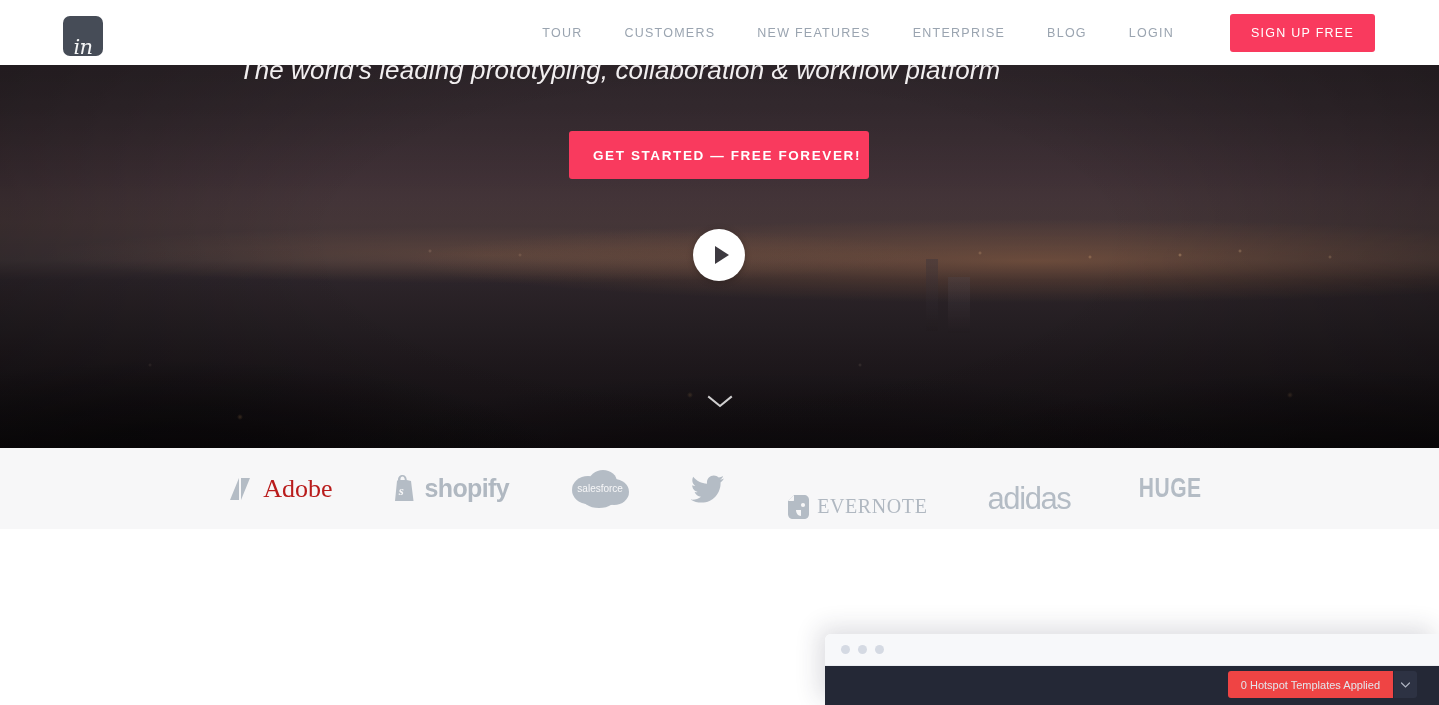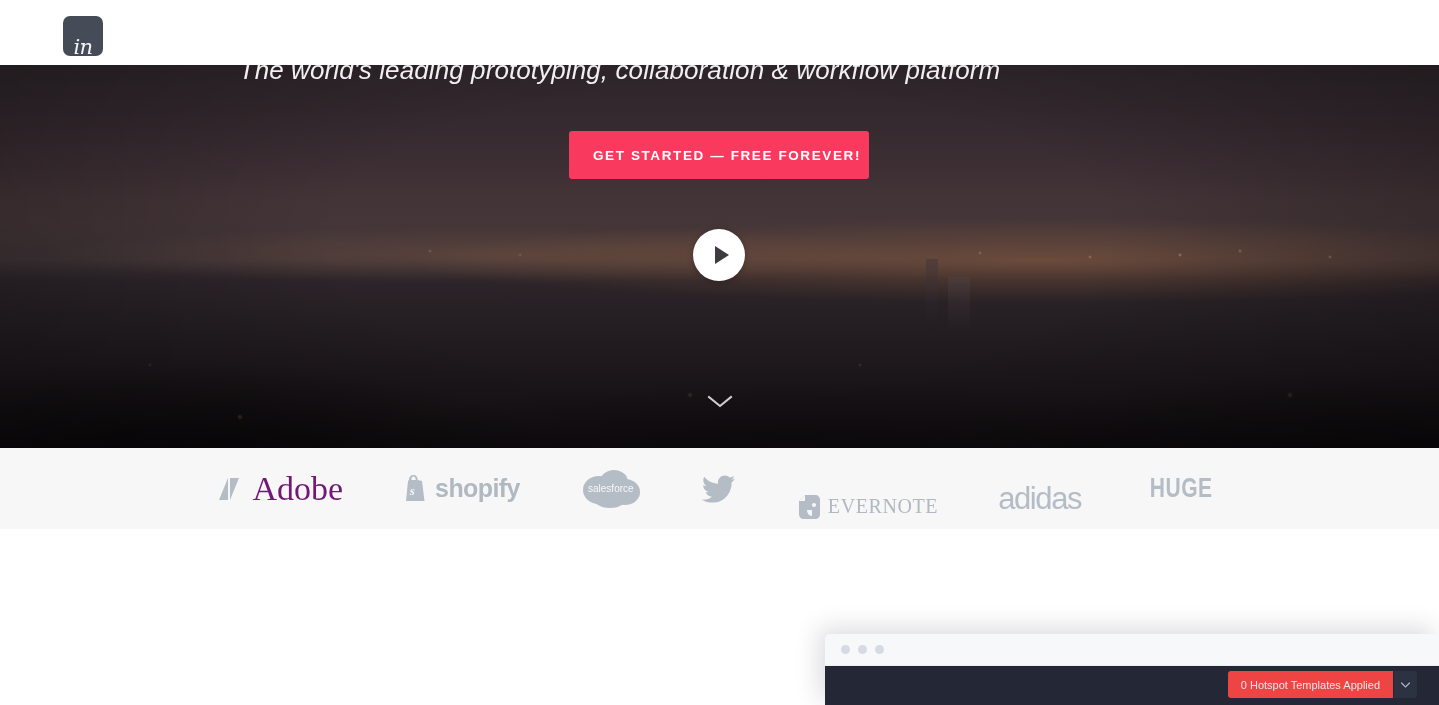--- a/index.html
+++ b/index.html
@@ -199,23 +199,23 @@
   .brand {
     display: flex; align-items: center; justify-content: center;
     color: #b4bcc5;
     flex: 0 0 auto;
   }
   .brand + .brand { margin-left: 60px; }
 
   .brand-adobe { gap: 7px; }
   .adobe-word {
     font-family: "Liberation Serif", serif;
-    font-size: 34px;
+    font-size: 26px;
     font-weight: 400;
-    color: #701a75;
+    color: #b91c1c;
     letter-spacing: 0px;
   }
   .brand-shopify { gap: 7px; }
   .shopify-word {
     font-size: 25px; font-weight: 700; 
     color: #b0b8c1; letter-spacing: -0.6px;
   }
   .sf-cloud {
     position: relative; width: 62px; height: 40px;
     display: flex; align-items: center; justify-content: center;
@@ -297,20 +297,29 @@
 <body>
 
 <div id="page">
 
   <div class="navbar">
 
     <div class="logo">
       <span class="logo-text">in</span>
     </div>
 
+    <div class="nav-links">
+      <span class="nav-link">TOUR</span>
+      <span class="nav-link">CUSTOMERS</span>
+      <span class="nav-link">NEW FEATURES</span>
+      <span class="nav-link">ENTERPRISE</span>
+      <span class="nav-link">BLOG</span>
+      <span class="nav-link">LOGIN</span>
+      <button class="signup-btn">SIGN UP FREE</button>
+    </div>
   </div>
 
   <div class="hero">
     <div class="hero-photo"></div>
     <div class="hero-lights"></div>
     <div class="hero-buildings"></div>
     <div class="hero-vignette"></div>
 
     <div class="hero-content">
 

